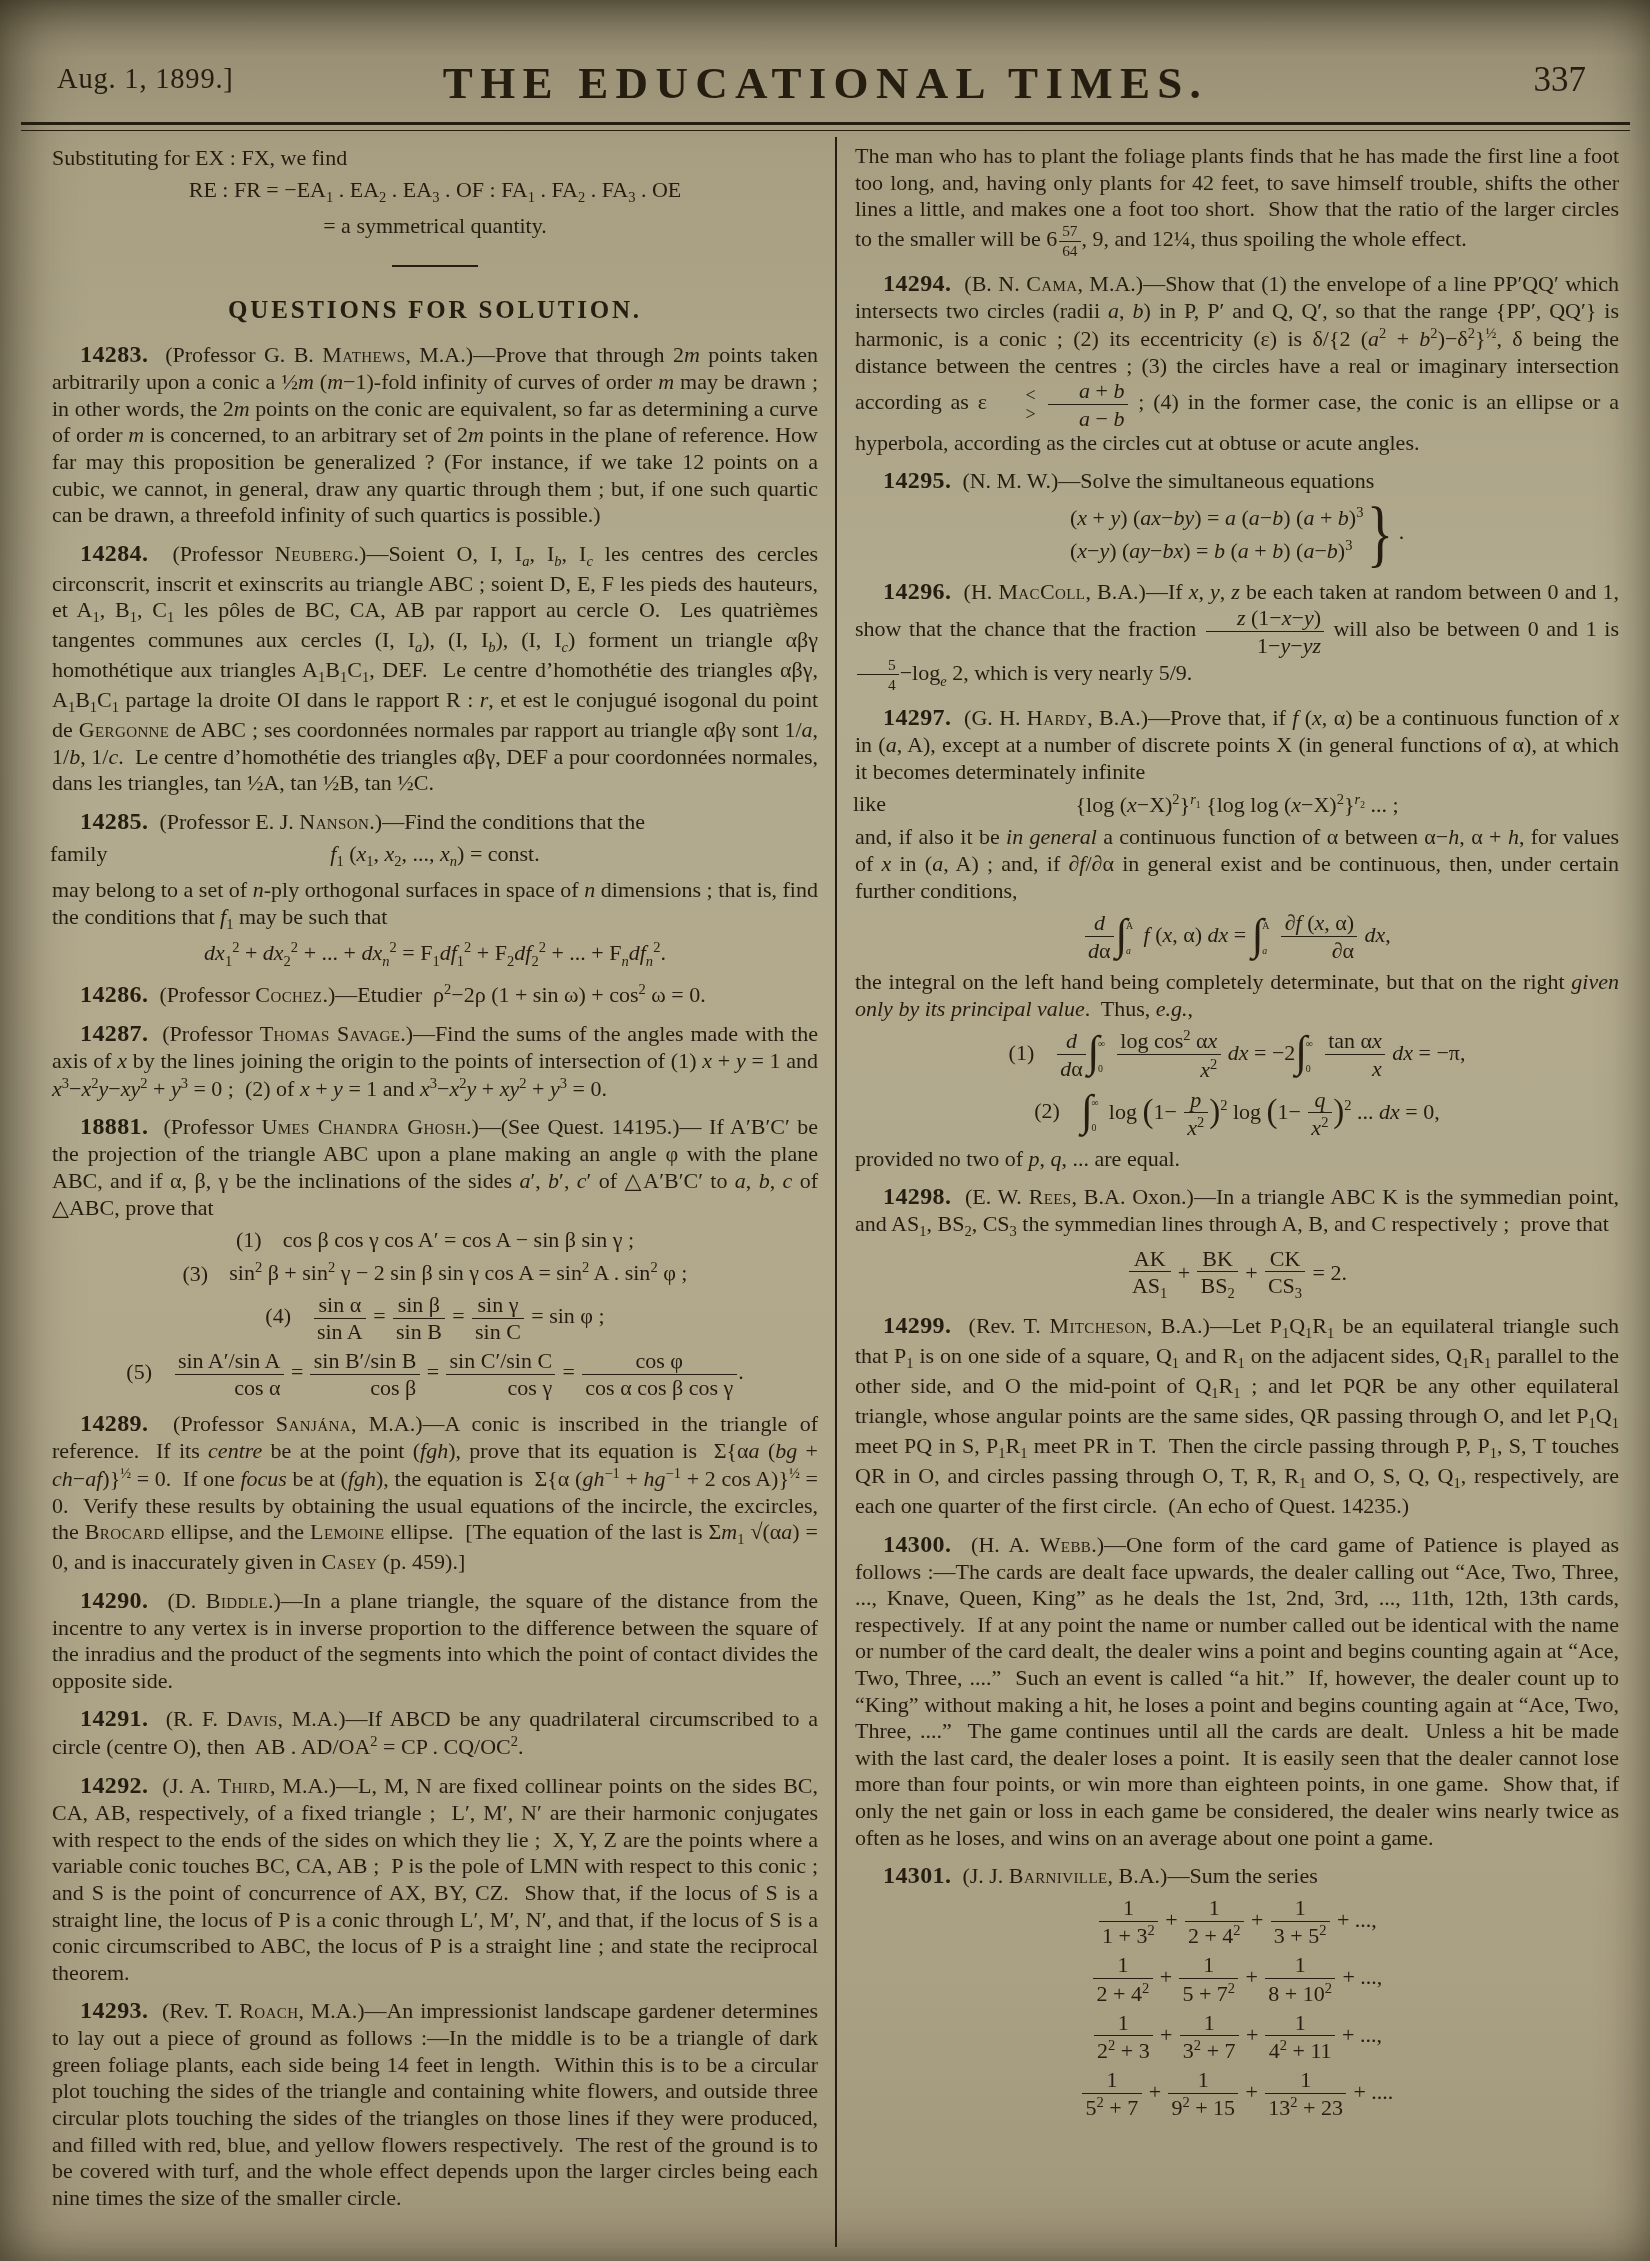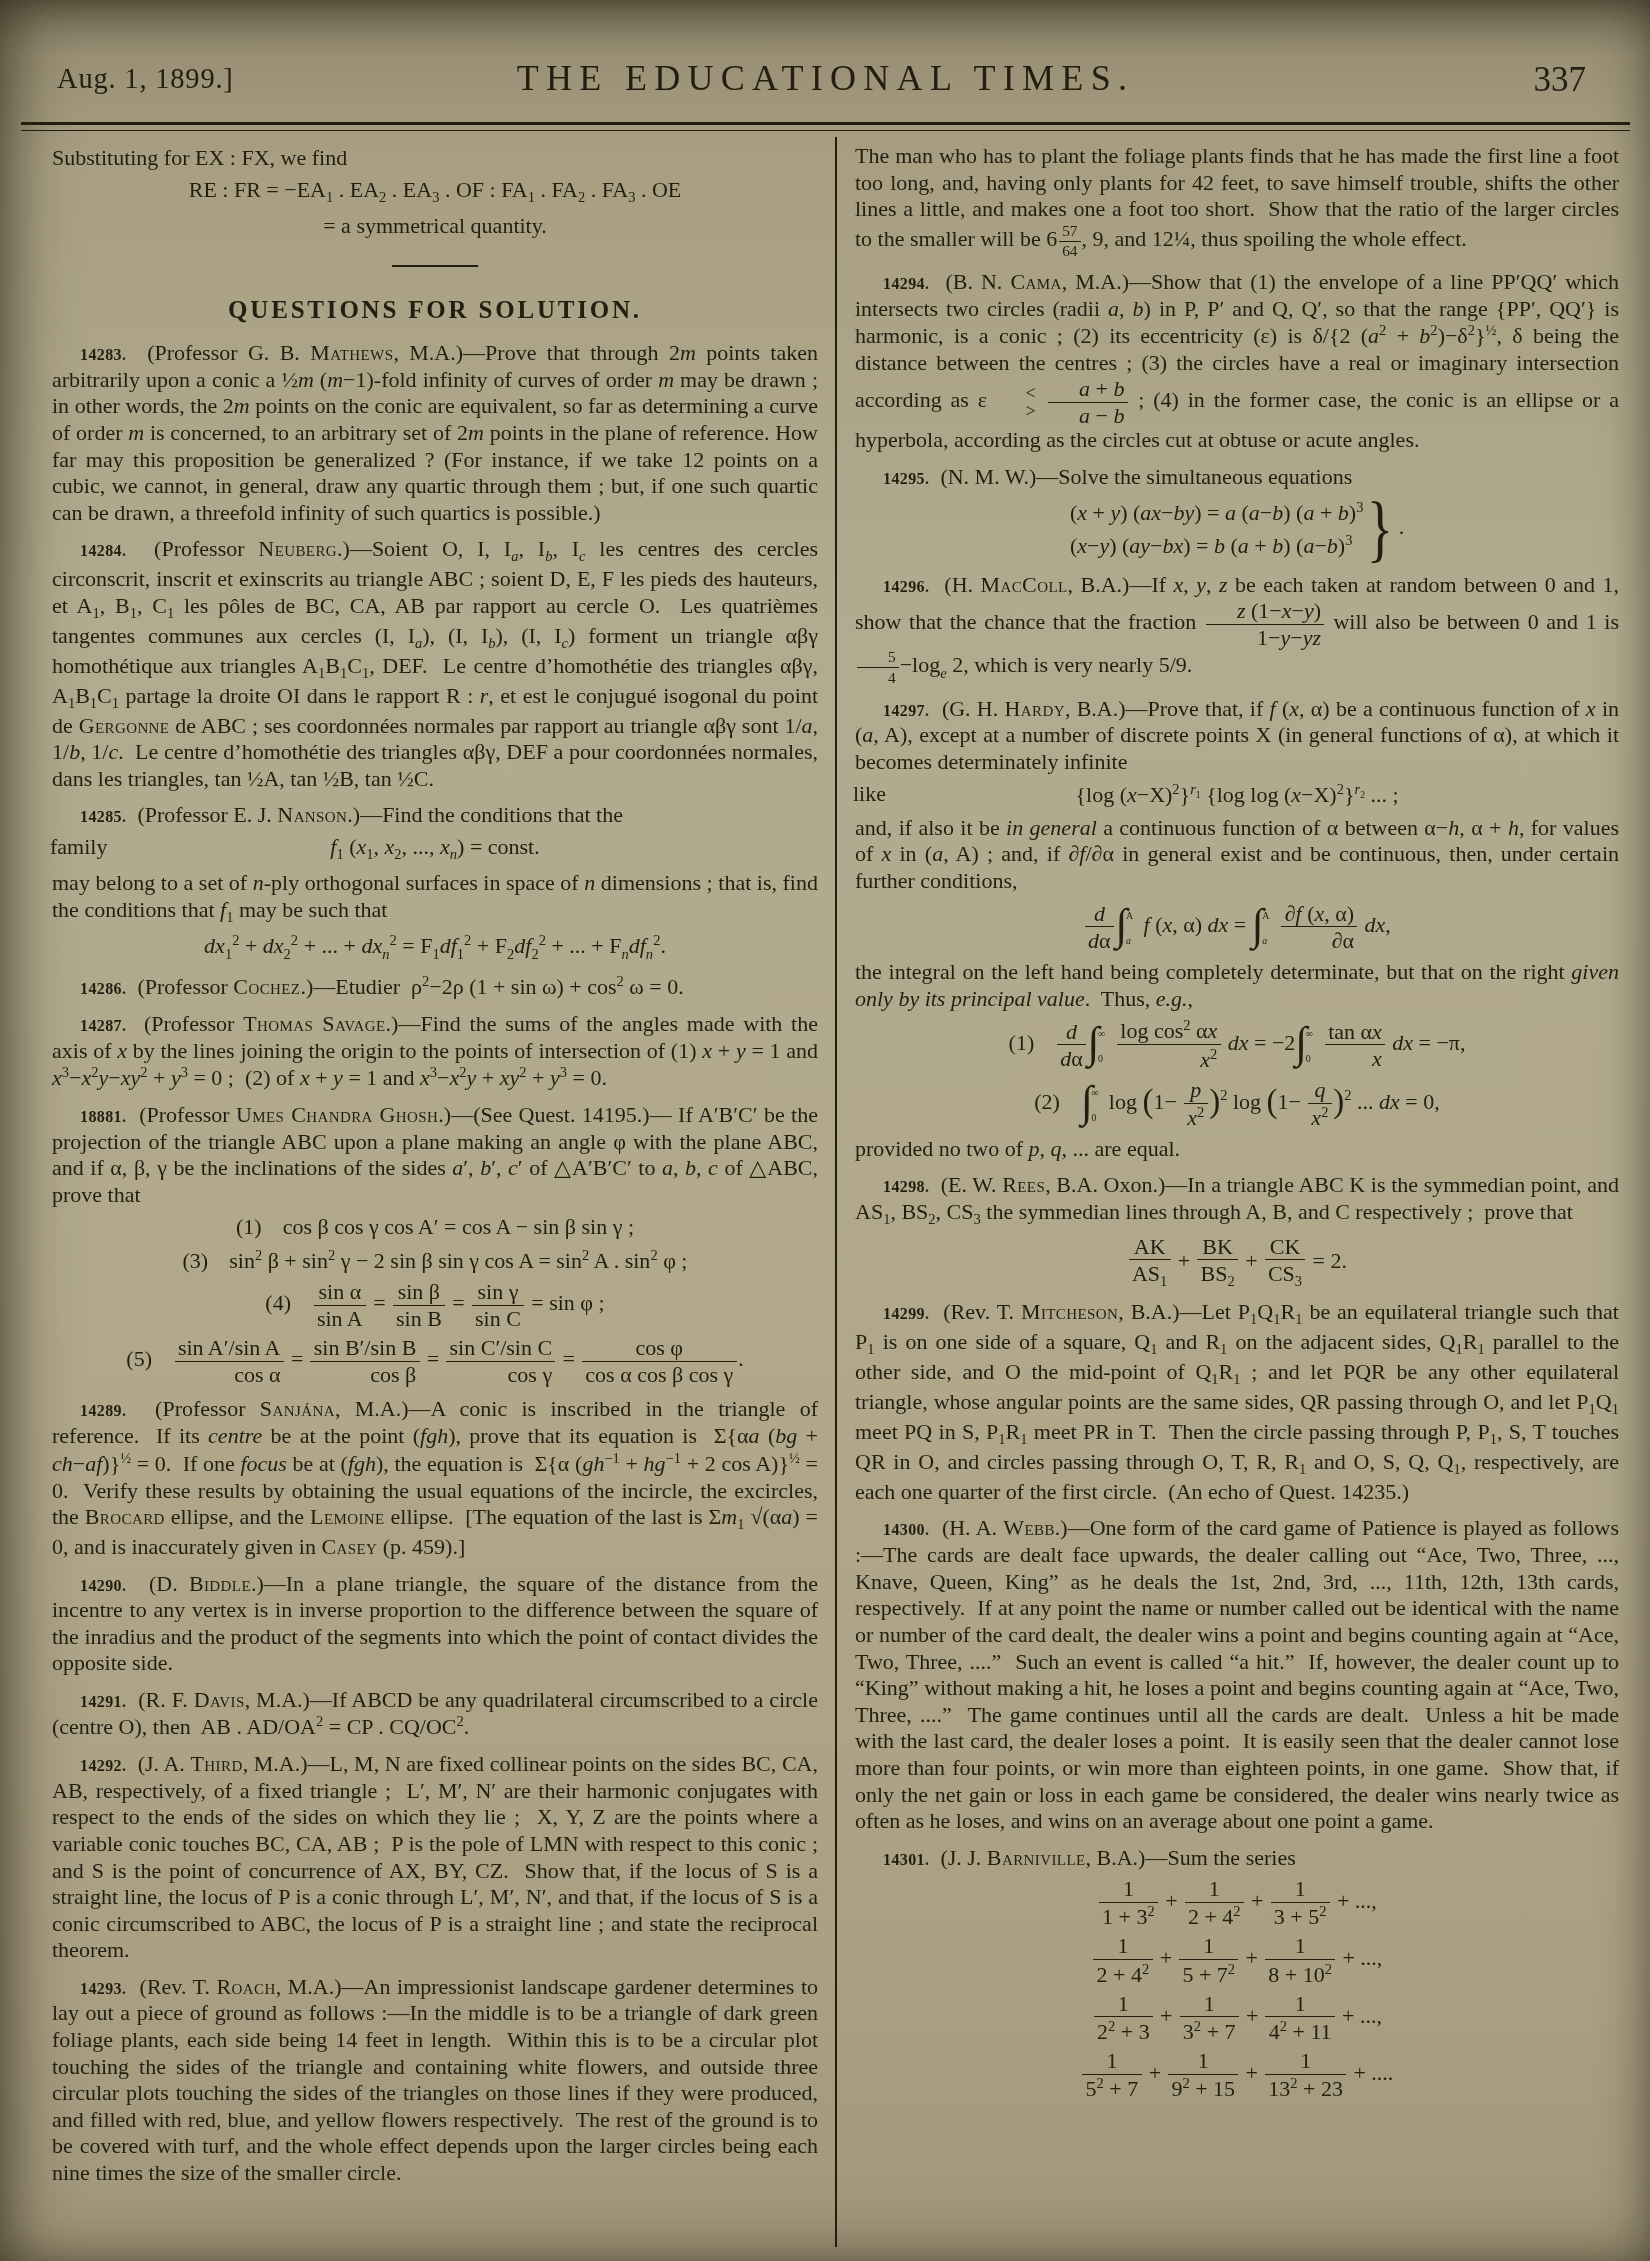--- a/index.html
+++ b/index.html
@@ -7,33 +7,33 @@
     --ink:#241d10;
   }
   html,body{margin:0;padding:0;background:#6e6753;}
   body{width:1651px;height:2261px;position:relative;font-family:"Liberation Serif","DejaVu Serif",serif;color:var(--ink);}
   .page{position:absolute;inset:0;overflow:hidden;
     background:linear-gradient(180deg,#7d755d 0%,#999075 2.5%,#a89f83 7%,#b3ab8f 28%,#b1a88c 62%,#a99f83 88%,#a0967a 100%);
     box-shadow:inset 37px 0 57px -19.5px rgba(40,34,18,.5), inset -28px 0 49px -23px rgba(40,34,18,.38), inset 0 21px 49px -24.4px rgba(25,20,8,.55), inset 0 -33px 65px -33px rgba(45,38,20,.35);
   }
   header{position:absolute;left:0;top:0;width:100%;height:122px;}
   .date{position:absolute;left:57px;top:63px;font-size:28.5px;letter-spacing:0.8px;}
-  .title{position:absolute;left:0;right:0;top:57px;text-align:center;font-size:36px;font-weight:normal;letter-spacing:7.3px;}
+  .title{position:absolute;left:0;right:0;top:57px;text-align:center;font-size:45px;font-weight:bold;letter-spacing:7.3px;}
   .pagenum{position:absolute;right:65px;top:60px;font-size:35px;}
   .dbl-rule{position:absolute;left:21px;right:21px;top:122px;height:4.9px;border-top:3.3px solid var(--ink);border-bottom:1.6px solid var(--ink);}
   .vrule{position:absolute;left:835px;top:137px;height:2110px;width:1.6px;background:var(--ink);}
   .col{position:absolute;top:143px;text-align:justify;font-size:22px;line-height:1.21;}
   .col.left{left:50px;width:770px;}
   .col.right{left:853px;width:768px;}
   p{margin:2px;}
   p.plain{text-indent:0;margin-top:1.6px;}
   p.problem{margin-top:9.8px;text-indent:28px;}
   p.cont{margin-top:0;text-indent:0;}
   p.indent{text-indent:28px;margin-top:8.1px;}
-  b.num{font-weight:bold;font-size:16px;letter-spacing:0.4px;}
+  b.num{font-weight:bold;font-size:24px;letter-spacing:0.4px;}
   .eq{text-align:center;text-indent:0;margin:5.7px 0 5.7px;}
   .eq.rel{position:relative;}
   .lw{position:absolute;left:0;}
   h2.heading{text-align:center;font-size:25px;font-weight:bold;letter-spacing:2.8px;margin:28px 0 14.7px;}
   .mini-rule{width:86px;margin:26px auto 0;border-top:2.4px solid var(--ink);height:0;}
   .sc{font-variant:small-caps;letter-spacing:0.4px;}
   i{font-style:italic;}
   sup,sub{font-size:0.66em;}
   .fr{display:inline-block;vertical-align:middle;text-align:center;margin:0 1.6px;}
   .fr .n{display:block;padding:0 3.3px 1.6px;border-bottom:1.6px solid currentColor;line-height:1.05;}

